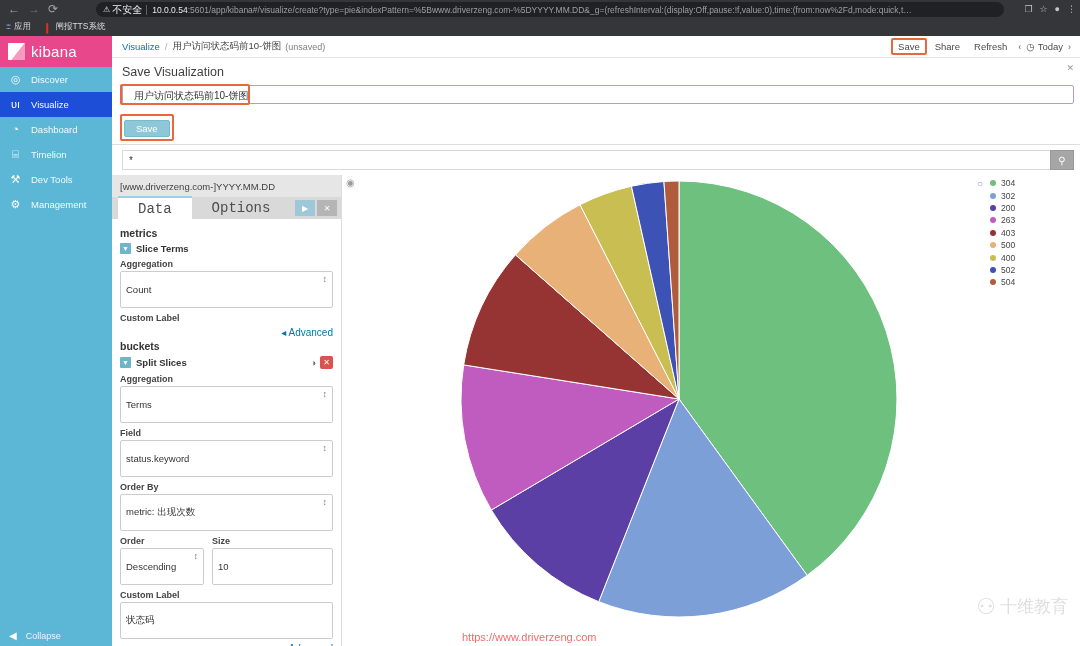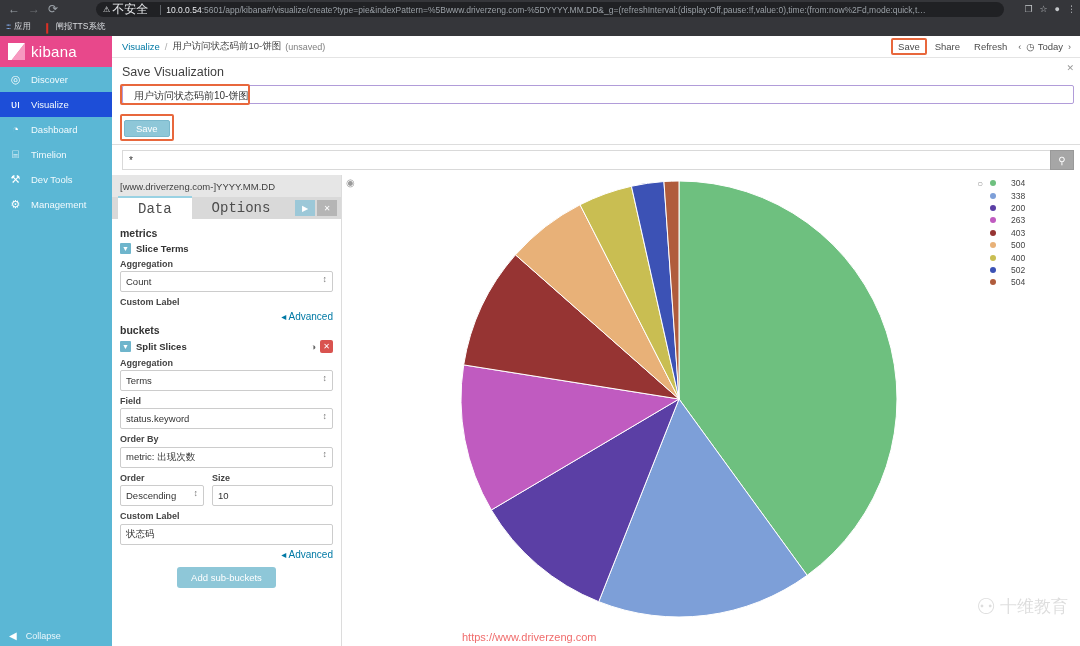--- a/index.html
+++ b/index.html
@@ -14,21 +14,21 @@
   .browser-top { position: absolute; left: 0; top: 0; width: 1080px; height: 18px; background: #35363a; }
   .nav-btns { position: absolute; left: 4px; top: 0; height: 18px; display: flex; align-items: center; gap: 8px; padding-left: 4px; }
   .nav-btn { color: #9aa0a6; font-size: 12px; line-height: 12px; cursor: pointer; user-select: none; }
   .nav-btn.dim { color: #6e7175; }
   .omnibox {
     position: absolute; left: 96px; top: 2px; width: 908px; height: 15px;
     background: #202124; border-radius: 8px; display: flex; align-items: center;
     padding: 0 7px; overflow: hidden;
   }
   .warn-ico { color: #e8eaed; font-size: 8px; margin-right: 2px; }
-  .notsecure { color: #e8eaed; font-size: 12px; white-space: nowrap; margin-right: 12px; }
+  .notsecure { color: #e8eaed; font-size: 10px; white-space: nowrap; margin-right: 4px; }
   .omni-sep { width: 1px; height: 10px; background: #5f6368; margin-right: 5px; }
   .url-txt { font-size: 8.5px; white-space: nowrap; overflow: hidden; color: #9aa0a6; }
   .url-txt b { color: #e8eaed; font-weight: 400; }
   .omni-right { position: absolute; right: 4px; top: 0; height: 18px; display: flex; align-items: center; gap: 7px; }
   .omni-icon { color: #c5c8cb; font-size: 9px; cursor: pointer; }
   .bookbar { position: absolute; left: 0; top: 18px; width: 1080px; height: 18px; background: #35363a; display: flex; align-items: center; padding-left: 6px; gap: 12px; }
   .bmark { display: flex; align-items: center; gap: 4px; color: #dadce0; font-size: 8.5px; cursor: pointer; }
   .grid-ico { color: #8ab4f8; font-size: 9px; letter-spacing: -1px; }
   .tts-ico { color: #d93025; font-size: 10px; font-weight: 700; }
 
@@ -88,35 +88,35 @@
   .cfg-act.gray { background: #b5b5b5; }
   .cfg-body { padding: 6px 8px 0 8px; }
   .sec-h { font-size: 10.5px; font-weight: 700; color: #333; margin: 2px 0 4px 0; }
   .agg-row { display: flex; align-items: center; gap: 5px; margin-bottom: 3px; position: relative; }
   .agg-toggle { width: 11px; height: 11px; background: #6eb5cc; color: #fff; font-size: 7px; display: flex; align-items: center; justify-content: center; border-radius: 1px; cursor: pointer; }
   .agg-name { font-size: 9.5px; font-weight: 700; color: #333; }
   .agg-right { margin-left: auto; display: flex; align-items: center; gap: 4px; }
   .eye-ico { color: #666; font-size: 9px; cursor: pointer; }
   .del-btn { width: 13px; height: 13px; background: #d9534f; color: #fff; font-size: 8px; display: flex; align-items: center; justify-content: center; border-radius: 2px; cursor: pointer; }
   .fld-l { font-size: 9px; color: #444; font-weight: 700; margin: 5px 0 2px 0; }
-  .sel, .txtin { width: 100%; height: 21px; border: 1px solid #ccc; border-radius: 2px; font-size: 9.5px; color: #333; padding: 0 5px; outline: none; background: #fff; font-family: "Liberation Sans", sans-serif; }
+  .sel, .txtin { width: 100%; height: 37px; border: 1px solid #ccc; border-radius: 2px; font-size: 9.5px; color: #333; padding: 0 5px; outline: none; background: #fff; font-family: "Liberation Sans", sans-serif; }
   .selwrap { position: relative; }
   .selwrap::after { content: "\2195"; position: absolute; right: 6px; top: 3px; font-size: 9px; color: #777; pointer-events: none; }
   .advanced { text-align: right; font-size: 10px; color: #0079a5; margin-top: 4px; cursor: pointer; }
   .row2 { display: flex; gap: 8px; }
   .row2 > div { flex: 1; }
   .row2 > div.small { flex: 0 0 84px; }
   .addsub { display: block; margin: 7px auto 0 auto; background: #8ec7d8; color: #fff; border: 0; border-radius: 3px; font-size: 9.5px; padding: 5px 14px; cursor: pointer; font-family: "Liberation Sans", sans-serif; }
 
   
   .chartarea { position: absolute; left: 342px; top: 139px; right: 0; bottom: 0; background: #fff; }
   .legend-collapse { position: absolute; left: 4px; top: 2px; color: #9b9b9b; font-size: 10px; cursor: pointer; }
   .legend { position: absolute; right: 6px; top: 2px; width: 84px; }
   .legend-toggle { position: absolute; left: -13px; top: 1px; color: #9b9b9b; font-size: 10px; cursor: pointer; }
-  .leg-item { display: flex; align-items: center; gap: 15px; height: 12.4px; cursor: pointer; }
+  .leg-item { display: flex; align-items: center; gap: 5px; height: 12.4px; cursor: pointer; }
   .leg-dot { width: 6px; height: 6px; border-radius: 50%; flex: 0 0 6px; }
   .leg-lbl { font-size: 8.5px; color: #444; }
   .pie-wrap { position: absolute; left: 50%; top: 50%; transform: translate(-50%, -50%); margin-left: -32px; margin-top: -12px; }
   .pie { display: block; }
   .site-url { position: absolute; left: 120px; bottom: 3px; color: #f06c6c; font-size: 11px; }
   .wmark { position: absolute; right: 12px; bottom: 28px; display: flex; align-items: center; gap: 4px; opacity: .16; pointer-events: none; }
   .wmark-ico { font-size: 22px; color: #333; line-height: 22px; }
   .wmark-txt { font-size: 17px; color: #333; }
 </style>
 </head>
@@ -312,21 +312,21 @@
 
       <div class="legend">
         <span class="legend-toggle">○</span>
         <div id="legend-items">
             <div class="leg-item">
               <span class="leg-dot" style="background: rgb(110, 192, 127);"></span>
               <span class="leg-lbl">304</span>
             </div>
             <div class="leg-item">
               <span class="leg-dot" style="background: rgb(125, 159, 216);"></span>
-              <span class="leg-lbl">338</span>
+              <span class="leg-lbl">302</span>
             </div>
             <div class="leg-item">
               <span class="leg-dot" style="background: rgb(91, 63, 165);"></span>
               <span class="leg-lbl">200</span>
             </div>
             <div class="leg-item">
               <span class="leg-dot" style="background: rgb(192, 91, 192);"></span>
               <span class="leg-lbl">263</span>
             </div>
             <div class="leg-item">

